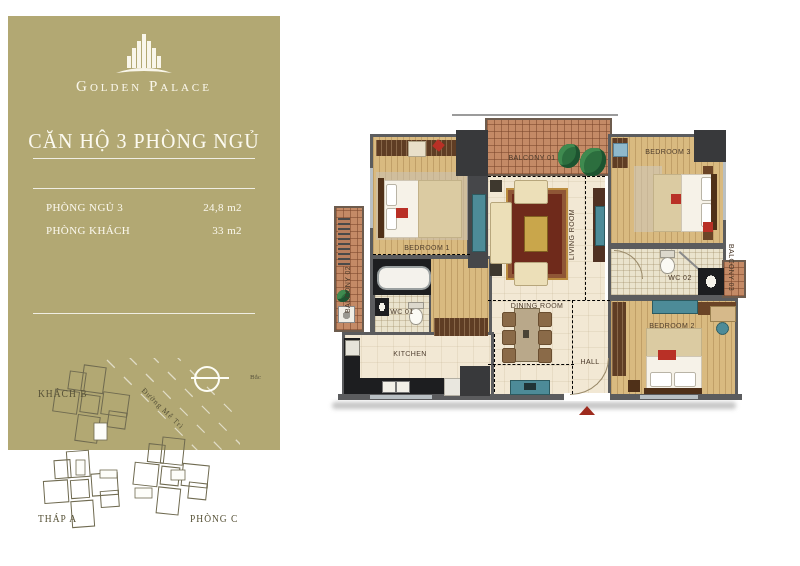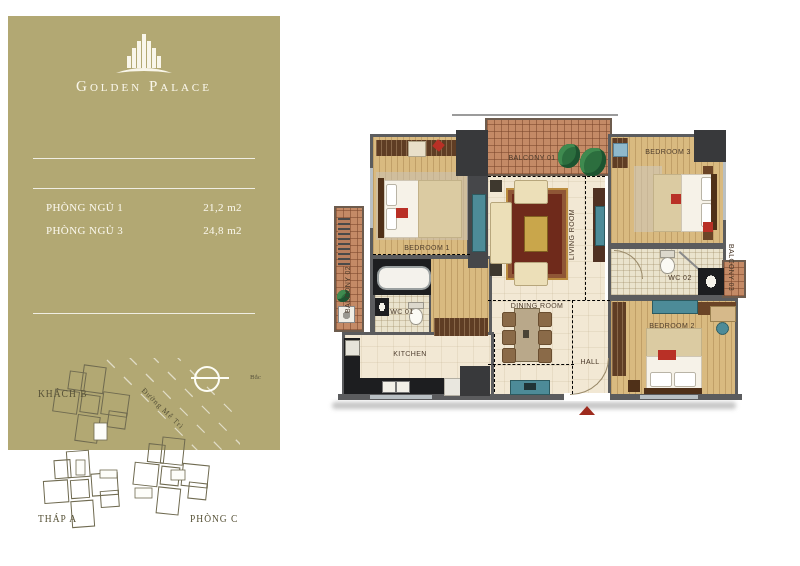--- a/index.html
+++ b/index.html
@@ -79,31 +79,32 @@
         <rect x="35" y="9" width="4" height="27"></rect>
         <rect x="20" y="16" width="4" height="20"></rect>
         <rect x="40" y="16" width="4" height="20"></rect>
         <rect x="15" y="24" width="4" height="12"></rect>
         <rect x="45" y="24" width="4" height="12"></rect>
         <path d="M4,41 Q32,31 60,41 Q32,37 4,41 Z"></path>
       </g>
     </svg>
     <div class="brand-text">Golden Palace</div>
 
+    <div class="apt-title">CĂN HỘ 3 PHÒNG NGỦ</div>
     <div class="hline" style="top:142px;"></div>
     <div class="hline" style="top:172px;"></div>
 
     <div class="rows">
-      <div class="row">
-        <span>PHÒNG NGỦ 1</span>
-        <span>21,2 m2</span>
-      </div>
       <div class="row">
         <span>PHÒNG NGỦ 3</span>
         <span>24,8 m2</span>
+      </div>
+      <div class="row">
+        <span>PHÒNG KHÁCH</span>
+        <span>33 m2</span>
       </div>
     </div>
     <div class="hline" style="top:297px;"></div>
 
     <div class="compass-circle"></div>
     <div class="compass-line"></div>
     <div class="compass-label">Bắc</div>
 
     <svg class="abs" style="left:22px;top:342px;" width="210" height="178" viewBox="0 0 210 178">
       <defs>

